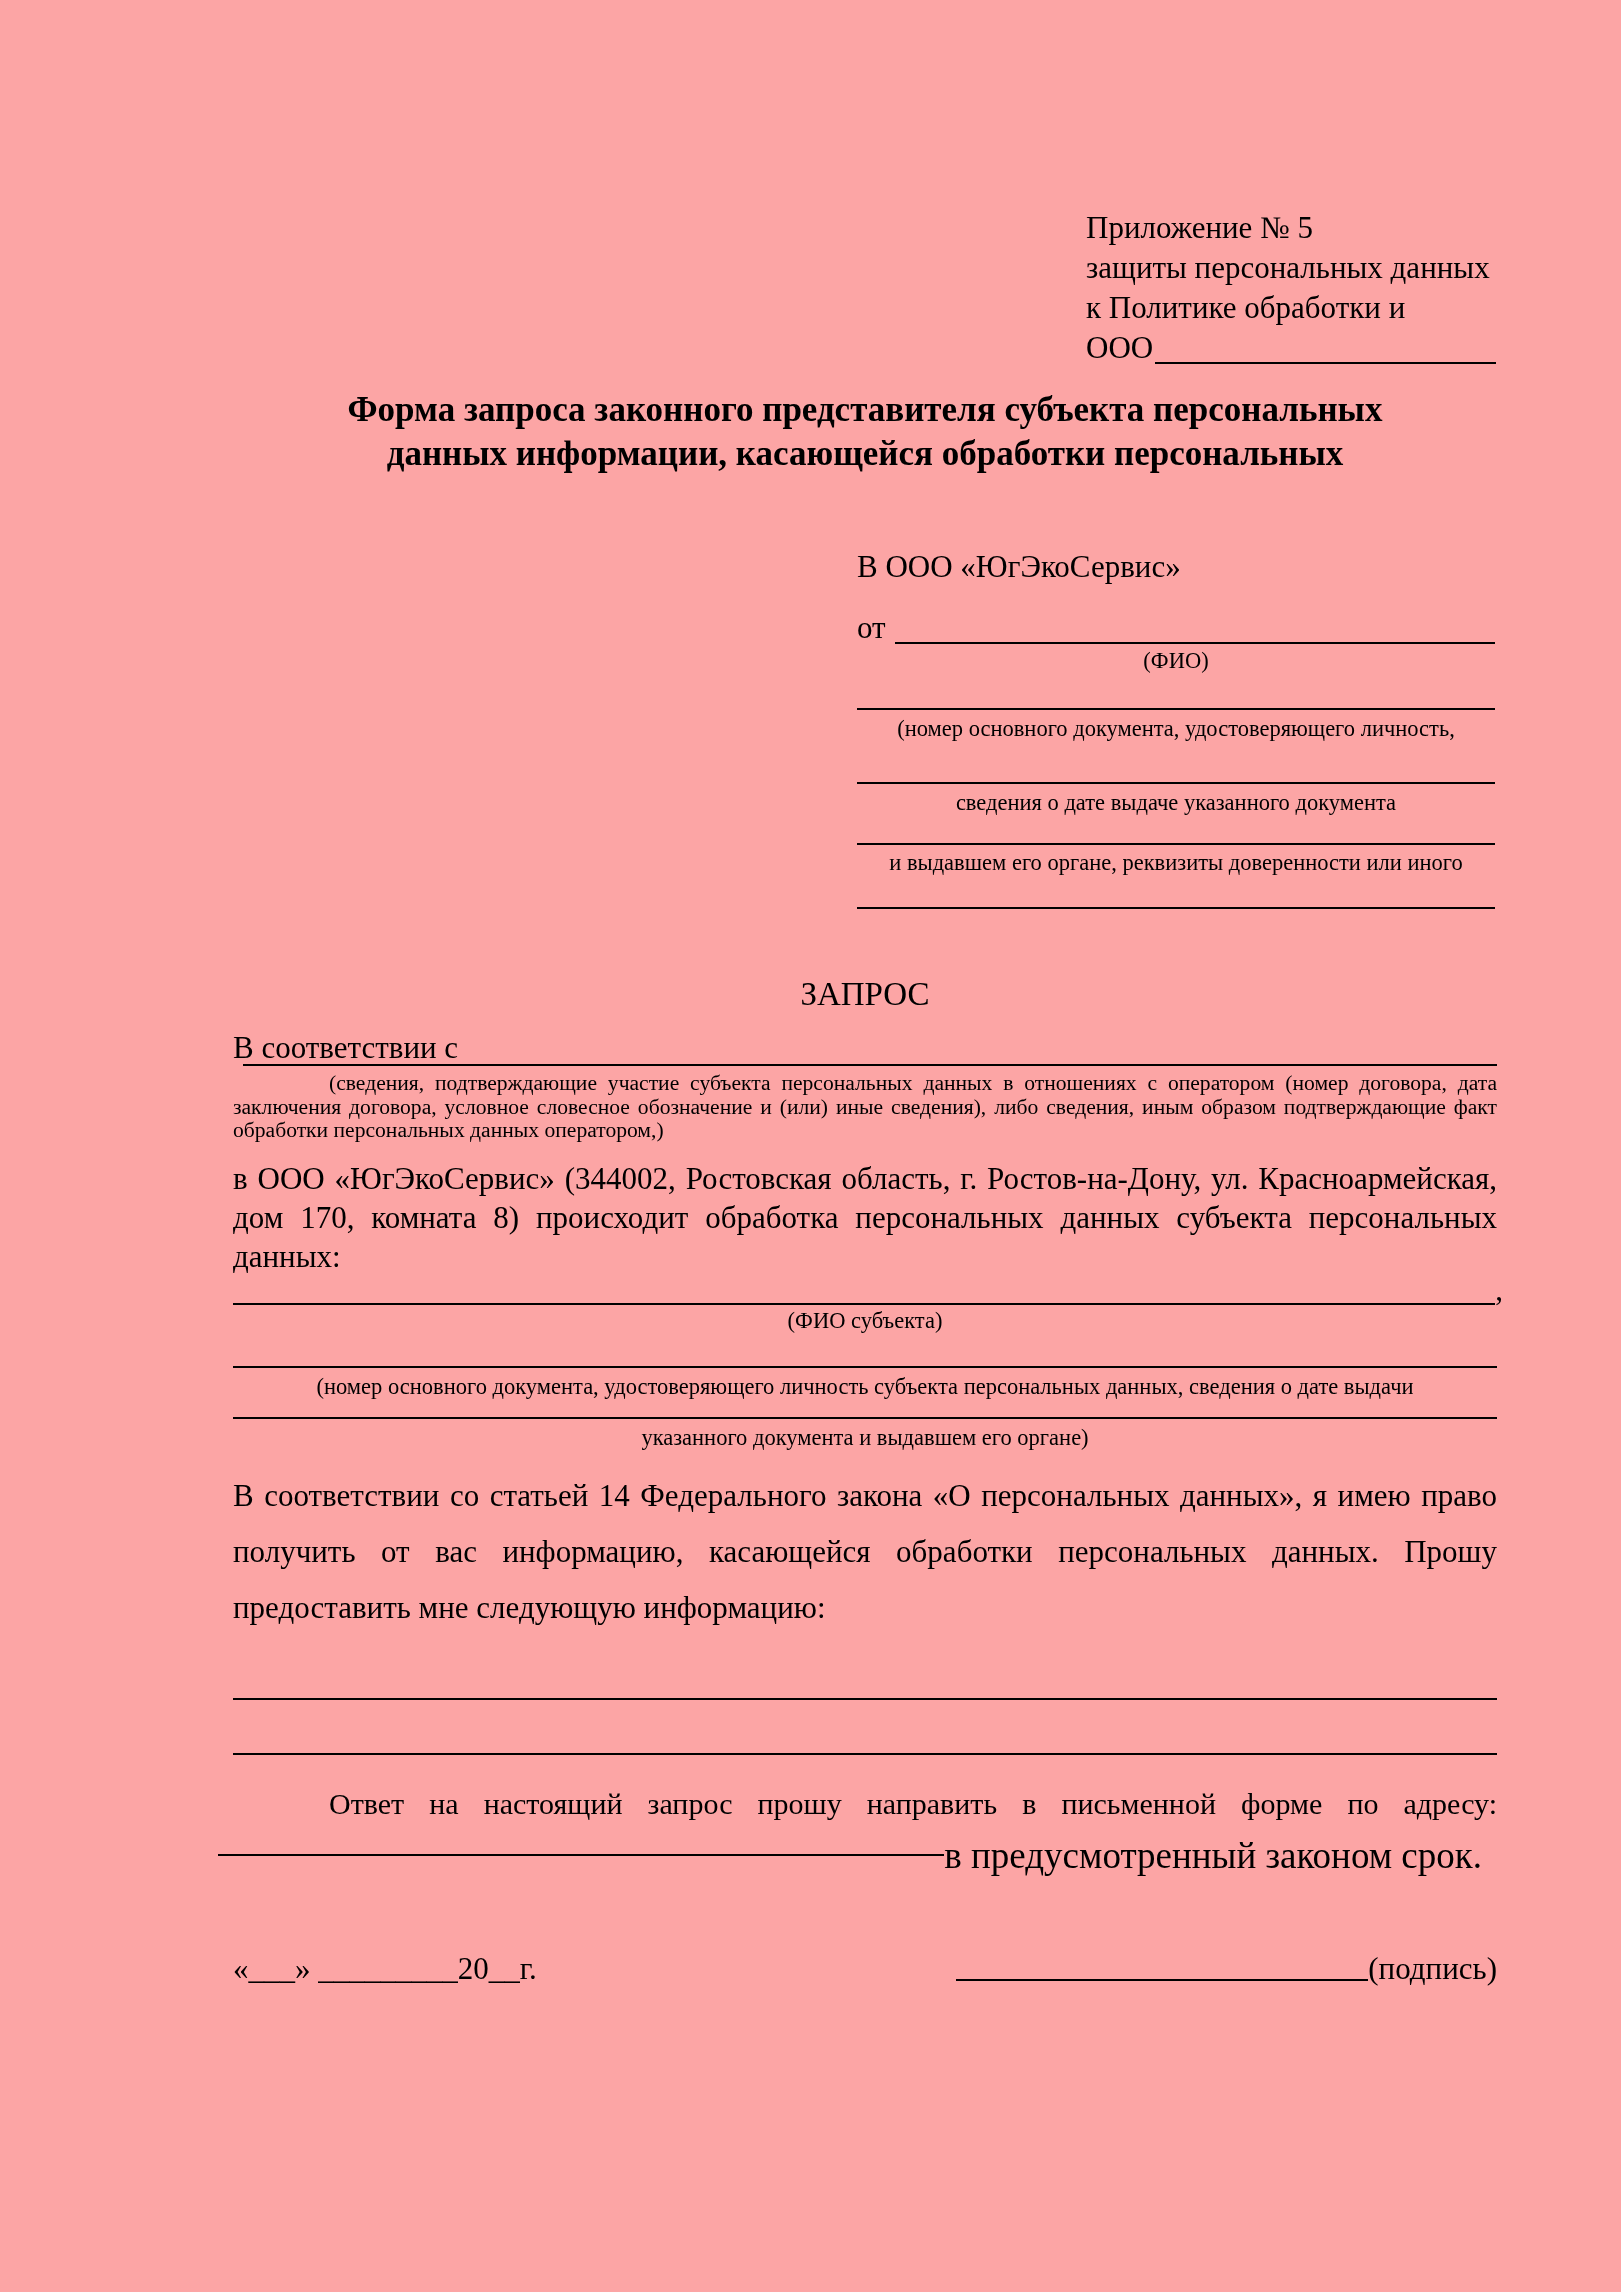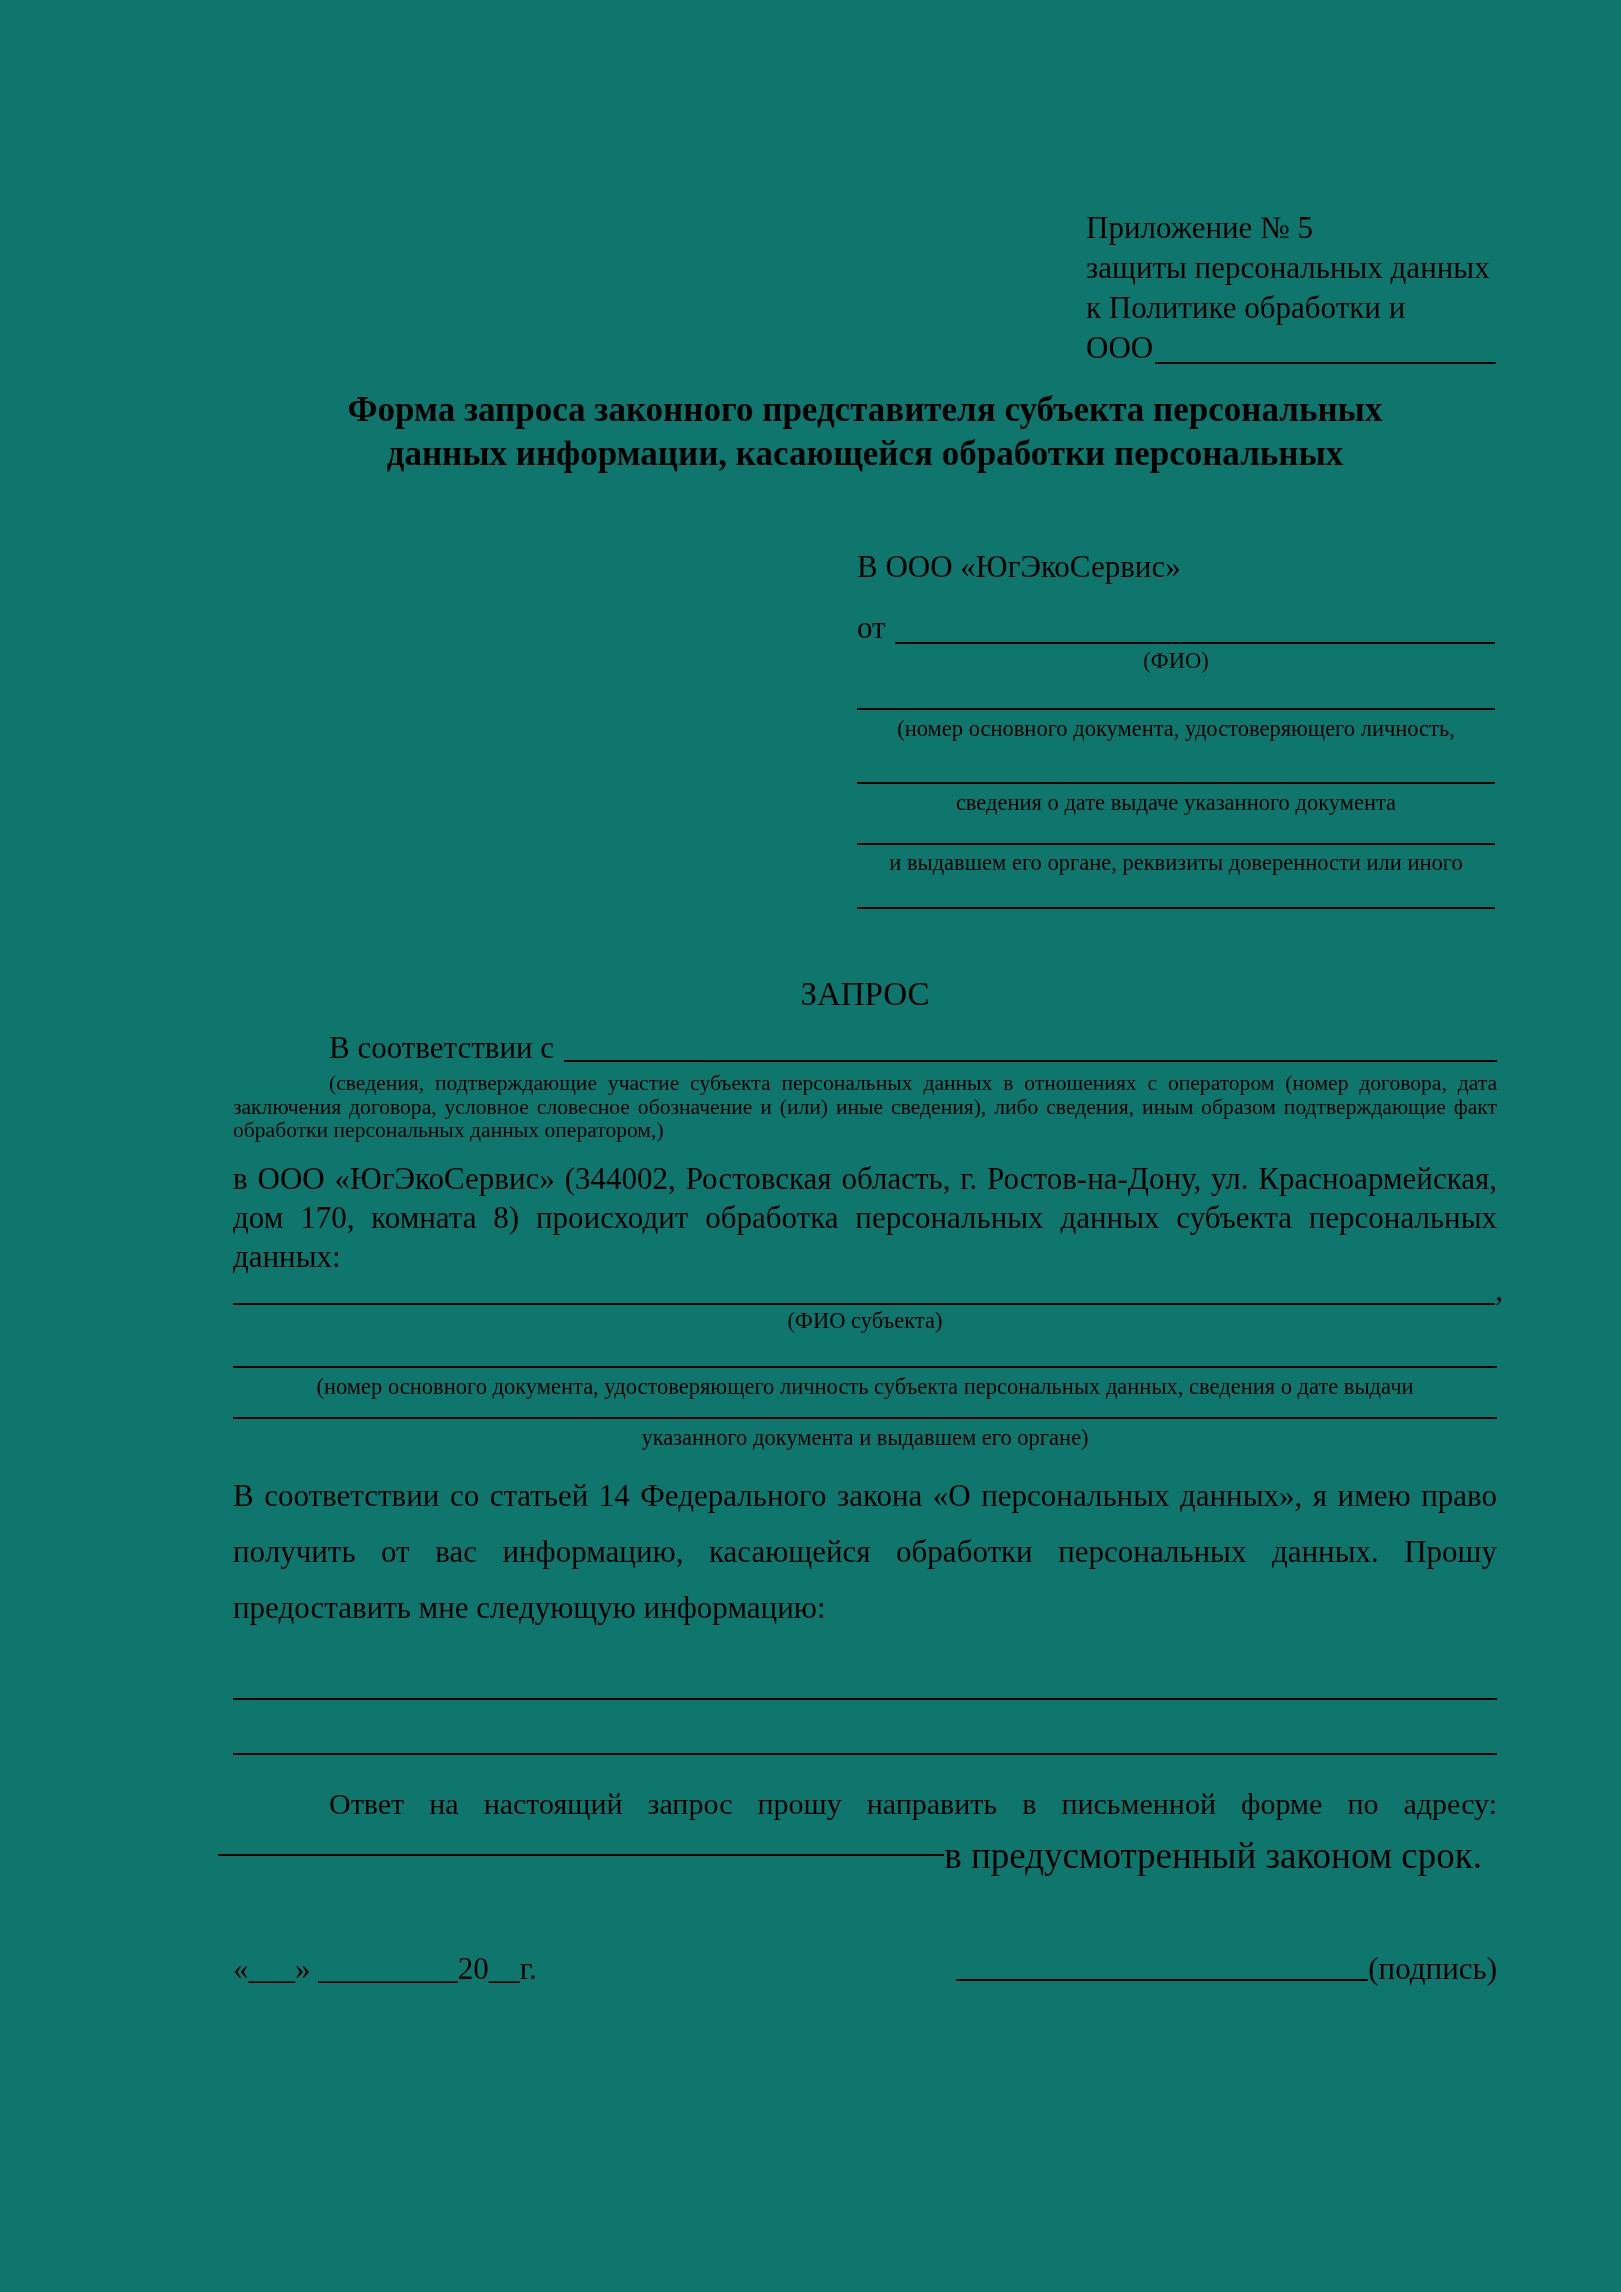--- a/index.html
+++ b/index.html
@@ -1,20 +1,20 @@
 <!DOCTYPE html>
 <html><head>
 <meta charset="utf-8">
 <style>
   html,body{margin:0;padding:0;background:#888;}
   .page{
     position:relative;
     width:1621px;height:2293px;
     margin:0 auto;
-    background:#0f766e;
+    background:#fca5a5;
     color:#000;
     font-family:"Liberation Serif","DejaVu Serif",serif;
     overflow:hidden;
   }
   .abs{position:absolute;}
   
   .appendix{left:1086px;top:208px;width:410px;font-size:31px;line-height:40px;}
   .appendix .ooo-row{display:flex;}
   .appendix .fill{flex:1;border-bottom:2.9px solid #000;margin-bottom:3.9px;margin-left:2px;}
   
@@ -23,21 +23,21 @@
   .addressee{left:857px;top:547px;width:638px;font-size:31px;line-height:39px;}
   .addr-from{display:flex;margin-top:21.6px;}
   .addr-from .fill{flex:1;border-bottom:2.9px solid #000;margin-bottom:2.9px;margin-left:9.8px;}
   .cap{font-size:22.5px;line-height:22.5px;text-align:center;font-weight:normal;}
   .cap-fio{margin-top:3.9px;}
   .fline{height:0;border-top:2.9px solid #000;}
   .f1{margin-top:35px;} .f2{margin-top:42px;} .f3{margin-top:28px;} .f4{margin-top:32px;}
   .fcap{margin-top:7.8px;}
   
   .zapros{left:233px;top:978px;width:1264px;text-align:center;font-size:33px;line-height:33px;}
-  .leadin{left:233px;top:1031px;width:1264px;display:flex;font-size:31px;line-height:33px;}
+  .leadin{left:233px;top:1031px;width:1264px;display:flex;font-size:31px;line-height:33px;flex-direction:column;}
   .leadin .indent{width:96px;flex:none;}
   .leadin .fill{flex:1;border-bottom:2.9px solid #000;margin-bottom:2px;margin-left:9.8px;}
   .fineprint{left:233px;top:1072px;width:1264px;font-size:21.6px;line-height:23.5px;text-align:justify;text-indent:96px;}
   .p1{left:233px;top:1159px;width:1264px;font-size:31px;line-height:39px;text-align:justify;}
   .subject-row{left:233px;top:1274px;width:1270px;display:flex;align-items:flex-end;height:31px;font-size:31px;line-height:31px;}
   .subject-row .fill{flex:1;border-bottom:2.9px solid #000;}
   .subject-cap1{left:233px;top:1310px;width:1264px;}
   .rule2{left:233px;top:1366px;width:1264px;height:0;border-top:2.9px solid #000;}
   .subject-cap2{left:233px;top:1376px;width:1264px;}
   .rule3{left:233px;top:1417px;width:1264px;height:0;border-top:2.9px solid #000;}

